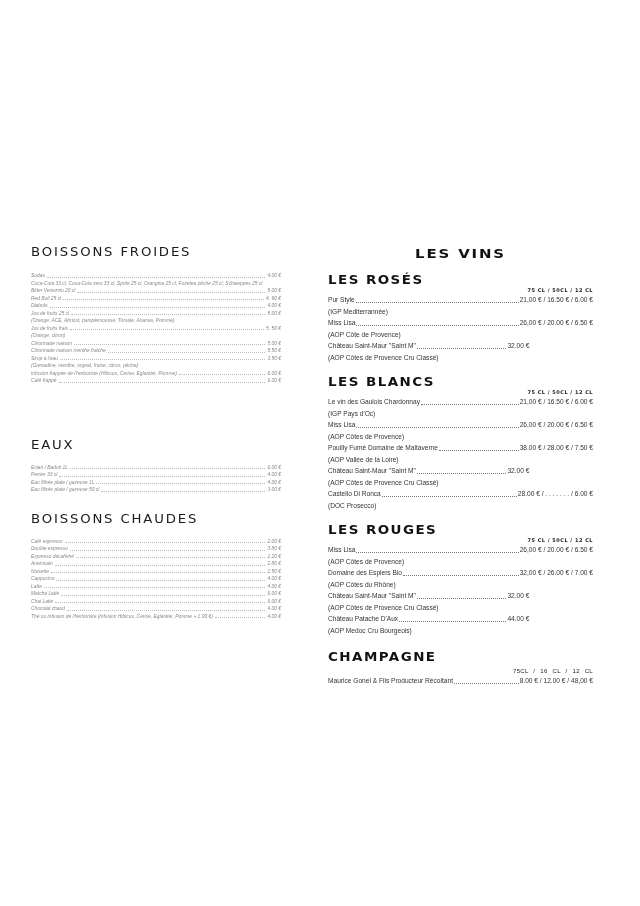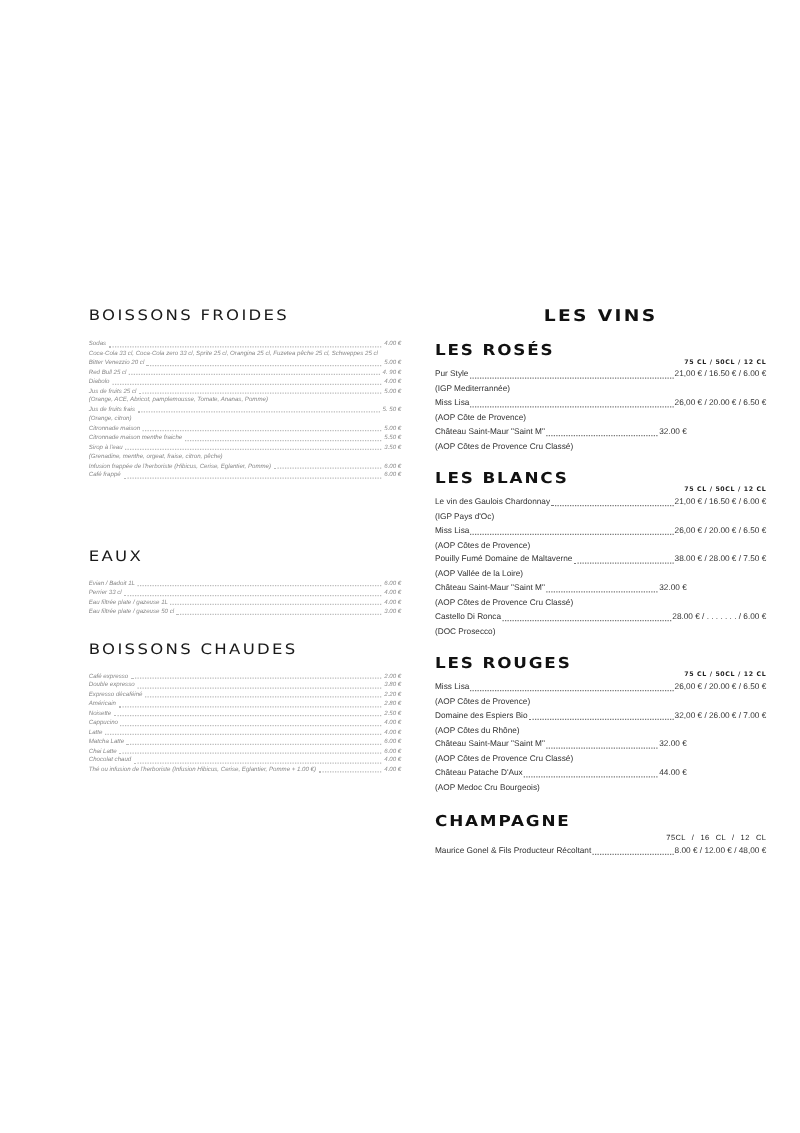--- a/index.html
+++ b/index.html
@@ -1,20 +1,20 @@
 <!DOCTYPE html>
 <html><head>
 <meta charset="utf-8">
 <style>
   html, body { margin: 0; padding: 0; background: #ffffff; }
   body { width: 640px; height: 906px; position: relative; overflow: hidden; font-family: "Liberation Sans", sans-serif; color: #222; }
   .page { position: absolute; left: 0; top: 0; width: 640px; height: 906px; background: #fff; }
 
-  .col-left { position: absolute; left: 31px; top: 245px; width: 250px; margin-left: 40px; }
-  .col-right { position: absolute; left: 348px; top: 246px; width: 265px; }
+  .col-left { position: absolute; left: 31px; top: 245px; width: 250px; }
+  .col-right { position: absolute; left: 328px; top: 246px; width: 265px; }
 
   .h-section { font-family: "DejaVu Sans", sans-serif; font-size: 11.5px; letter-spacing: 1.6px; color: #1a1a1a; font-weight: normal; transform: scaleX(1.15); transform-origin: left center; white-space: nowrap; margin: 0; }
   .h-main { font-family: "DejaVu Sans", sans-serif; font-size: 13px; letter-spacing: 1.6px; color: #111; text-align: center; margin: 0; transform: scaleX(1.15); }
   .h-sub { font-family: "DejaVu Sans", sans-serif; font-size: 12px; letter-spacing: 1.3px; color: #111; margin: 0; transform: scaleX(1.12); transform-origin: left center; white-space: nowrap; }
 
   .lrow { display: flex; align-items: flex-end; font-size: 4.9px; line-height: 7.5px; color: #888; font-style: italic; white-space: nowrap; }
   .lrow .nm { flex: 0 0 auto; }
   .lrow .dots { flex: 1 1 auto; border-bottom: 1px dotted #bbb; margin: 0 2px 2px 2px; height: 1px; }
   .lrow .pr { flex: 0 0 auto; font-style: italic; }
   .lnote { font-size: 4.9px; line-height: 7.5px; color: #888; font-style: italic; white-space: nowrap; }

